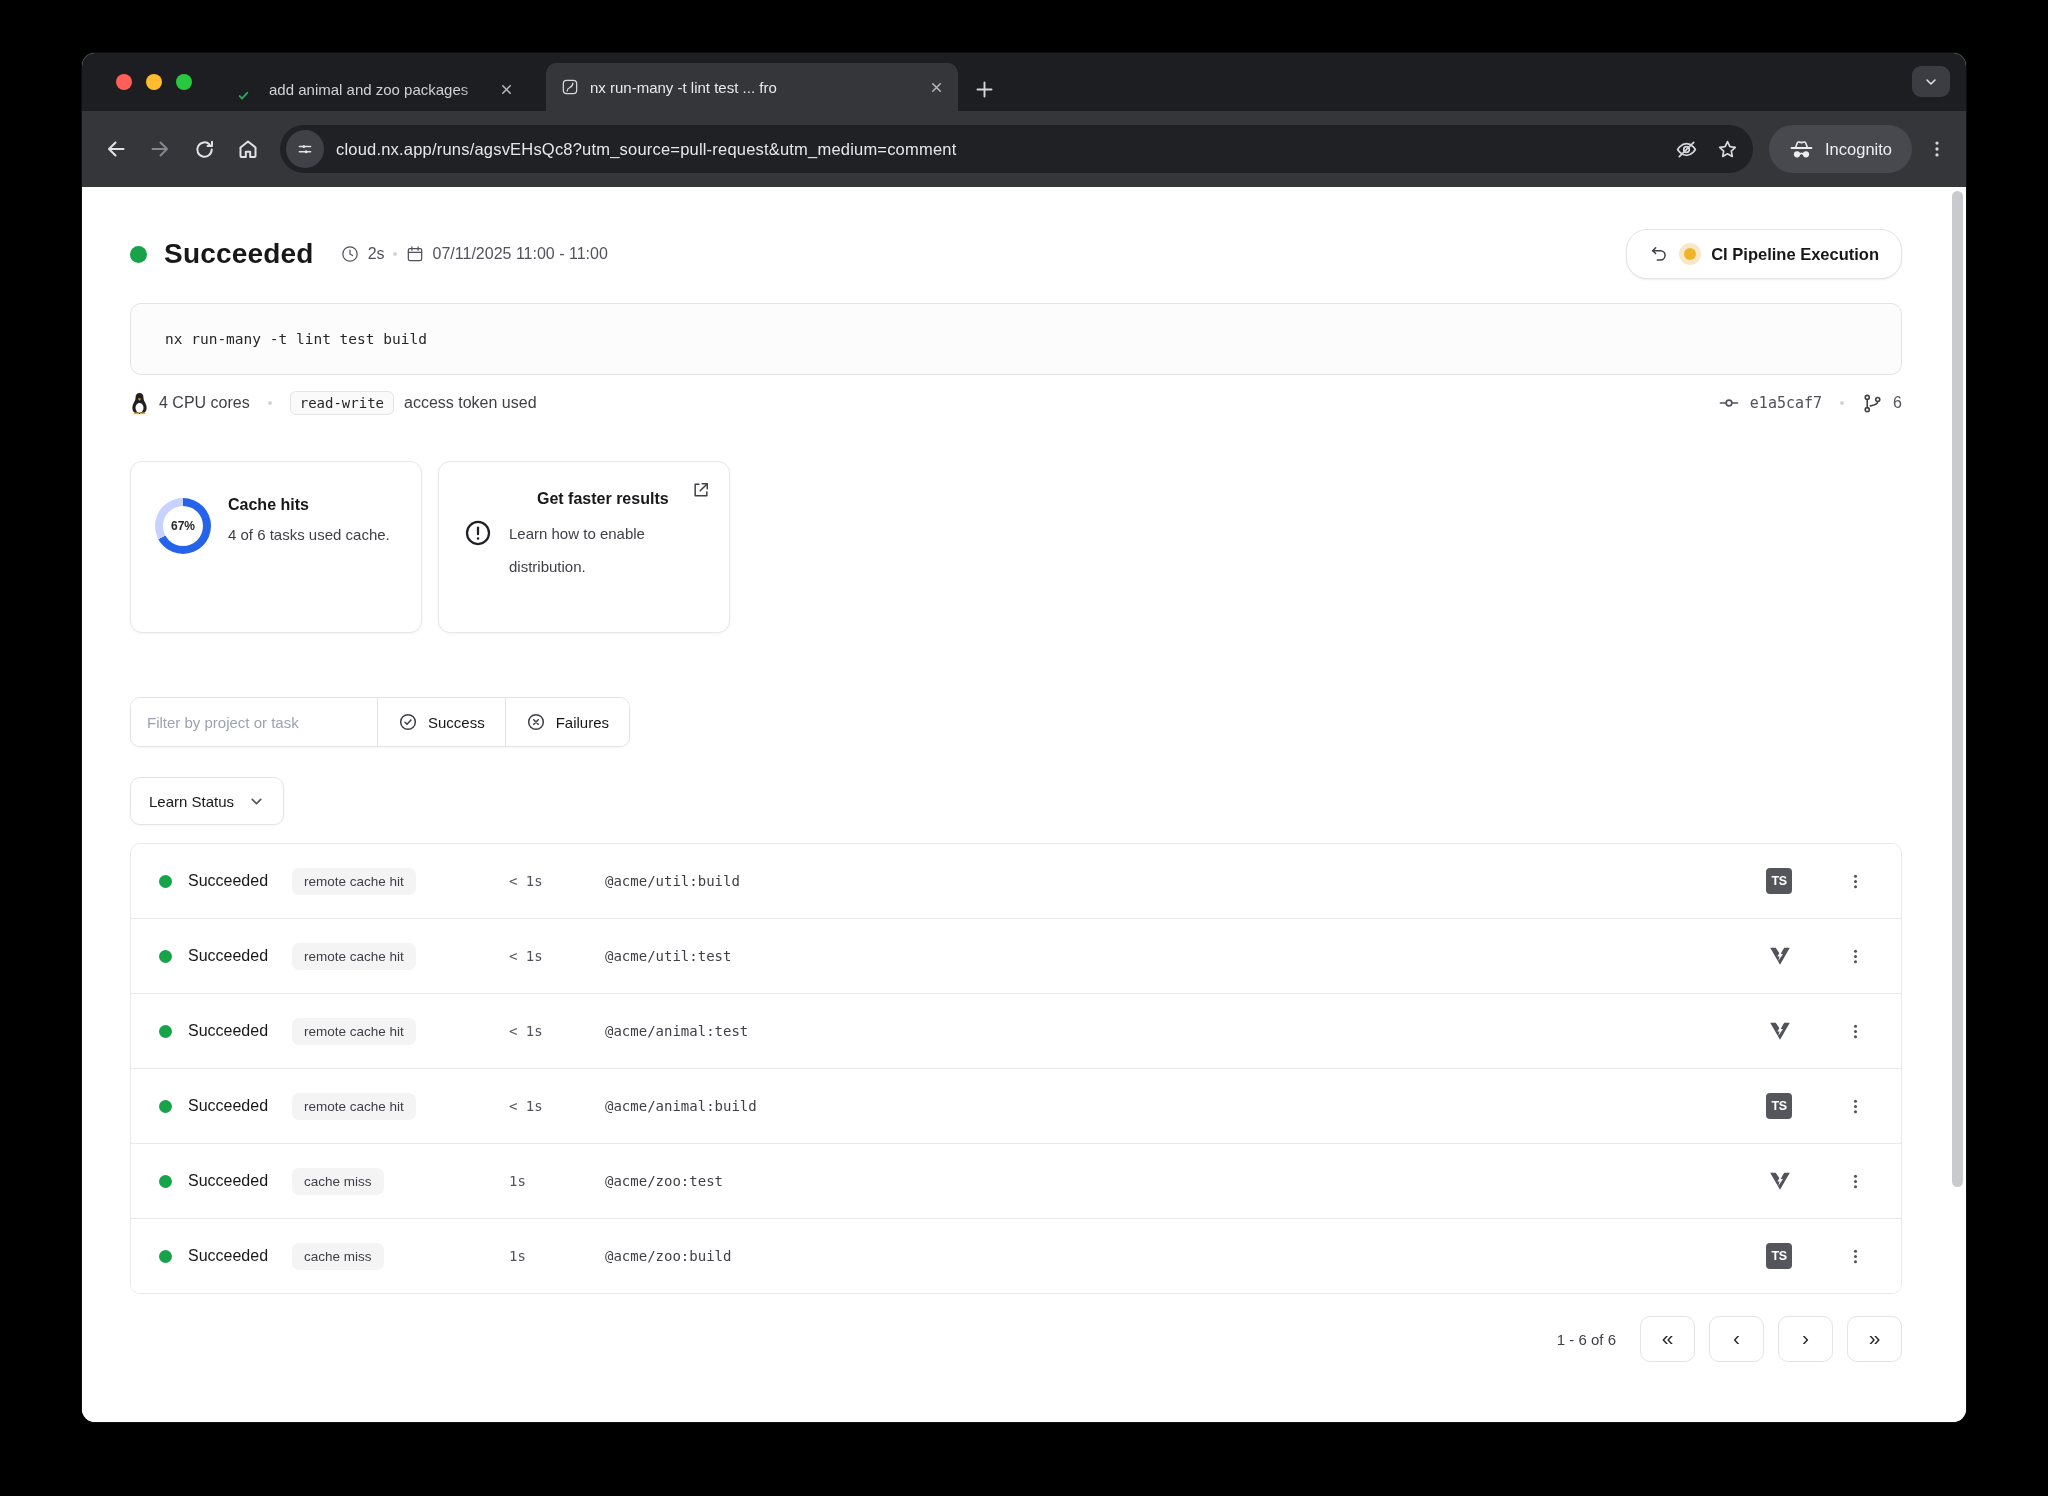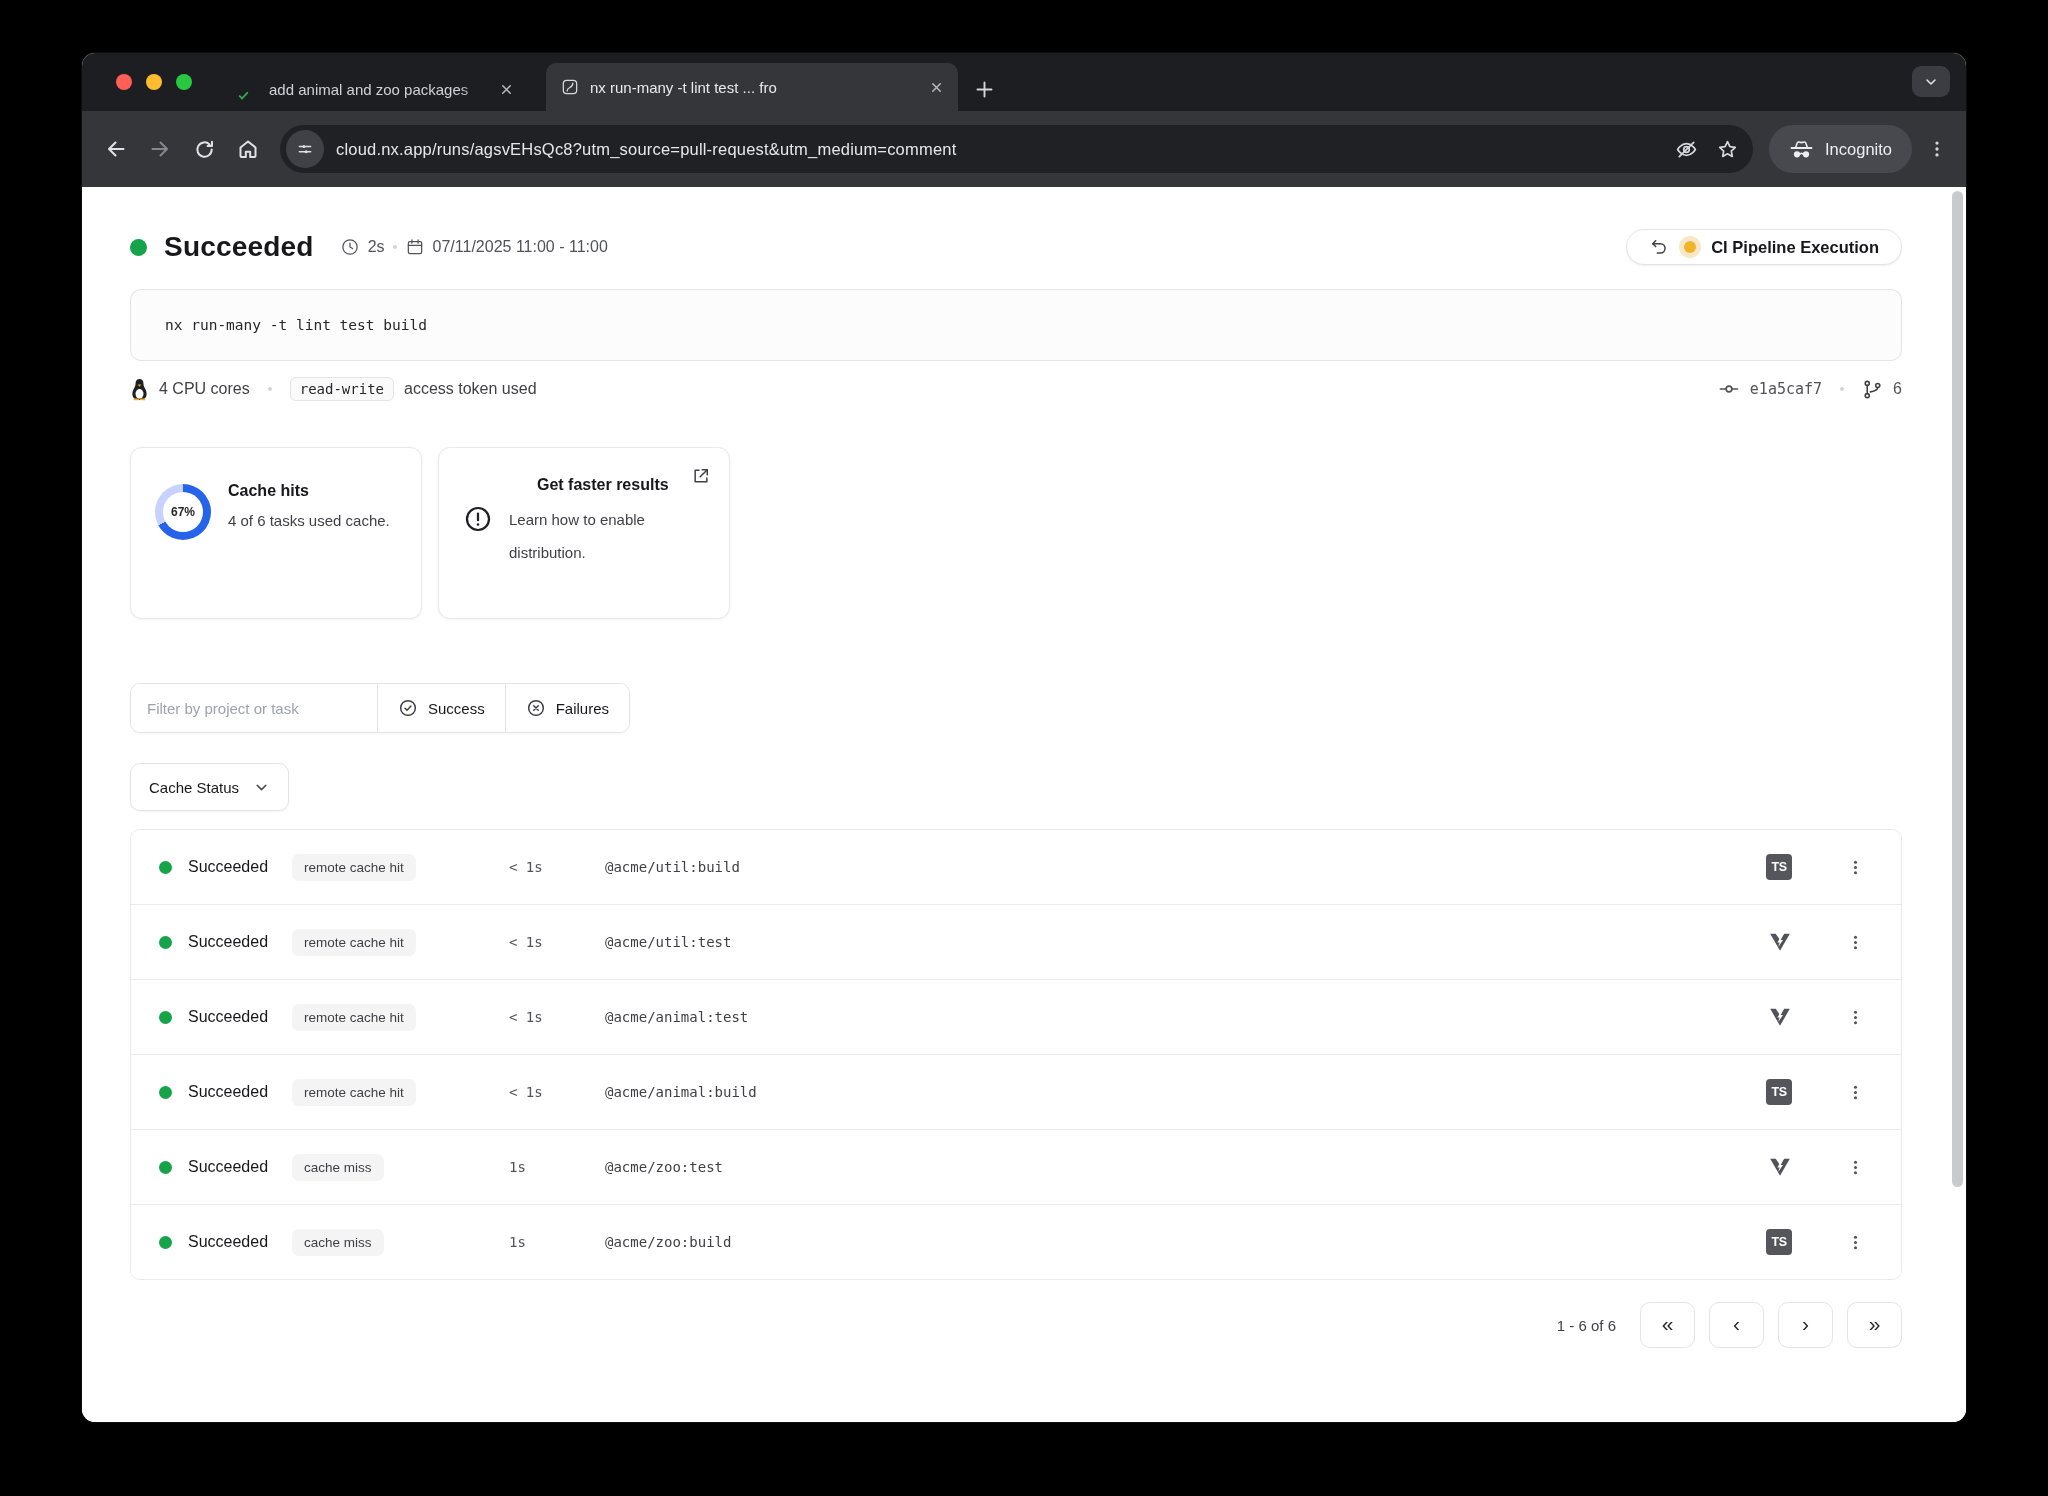--- a/index.html
+++ b/index.html
@@ -48,21 +48,21 @@
   .content{position:relative;height:1235px;background:#fff;}
   .page{padding:6px 64px 0 48px;position:relative;}
   .scrollbar{position:absolute;top:4px;right:3px;width:11px;height:1180px;}
   .scroll-thumb{width:11px;height:996px;border-radius:6px;background:#c8cacd;}
 
   .page-header{margin:0;padding-top:36px;display:flex;align-items:center;}
   .status-dot{width:17px;height:17px;border-radius:50%;background:#16a34a;flex:none;}
   .page-title{font-size:28px;font-weight:700;color:#18181b;margin:0 0 0 17px;letter-spacing:.2px;}
   .hmeta{display:flex;align-items:center;gap:8px;color:#52525b;font-size:16px;}
   .sep-dot{width:4px;height:4px;border-radius:50%;background:#d4d4d8;margin:0 8px;}
-  .pipeline-btn{margin-left:auto;height:36px;border:1px solid #e4e4e7;border-radius:21px;background:#fff;
+  .pipeline-btn{margin-left:auto;height:50px;border:1px solid #e4e4e7;border-radius:21px;background:#fff;
       display:flex;align-items:center;gap:13px;padding:0 22px;box-shadow:0 1px 2px rgba(0,0,0,.07);}
   .pipeline-btn .lbl{font-size:16.5px;font-weight:700;color:#18181b;}
   .amber-dot{width:12px;height:12px;border-radius:50%;background:#f0b429;box-shadow:0 0 0 5px #f8e8c8;margin:0 2px;}
 
   .command-box{margin-top:24px;height:72px;border:1px solid #e4e4e7;border-radius:11px;background:#fcfcfc;
       display:flex;align-items:center;padding:0 34px;box-sizing:border-box;font-size:14.5px;color:#27272a;}
 
   .meta-row{margin-top:16px;display:flex;align-items:center;font-size:16px;color:#3f3f46;}
   .meta-left,.meta-right{display:flex;align-items:center;gap:10px;}
   .meta-right{margin-left:auto;color:#52525b;}
@@ -355,21 +355,21 @@
             <svg class="ic" width="20" height="20" viewBox="0 0 24 24">
               <circle cx="12" cy="12" r="8.8"></circle>
                 <path d="m9.3 9.3 5.4 5.4M14.7 9.3l-5.4 5.4"></path>
             </svg>
             <span>Failures</span>
           </button>
         </div>
 
         <div class="ctl-row">
           <button class="cache-status-btn">
-            <span>Cache Status</span>
+            <span>Learn Status</span>
             <svg width="17" height="17" viewBox="0 0 24 24" style="color:#52525b">
               <path class="ic" style="stroke-width:2.2" d="m6 9 6 6 6-6"></path>
             </svg>
           </button>
         </div>
 
         <div class="task-list" id="task-list">
   <div class="task-row">
     <div class="r-zone">
       <span class="r-dot"></span>

